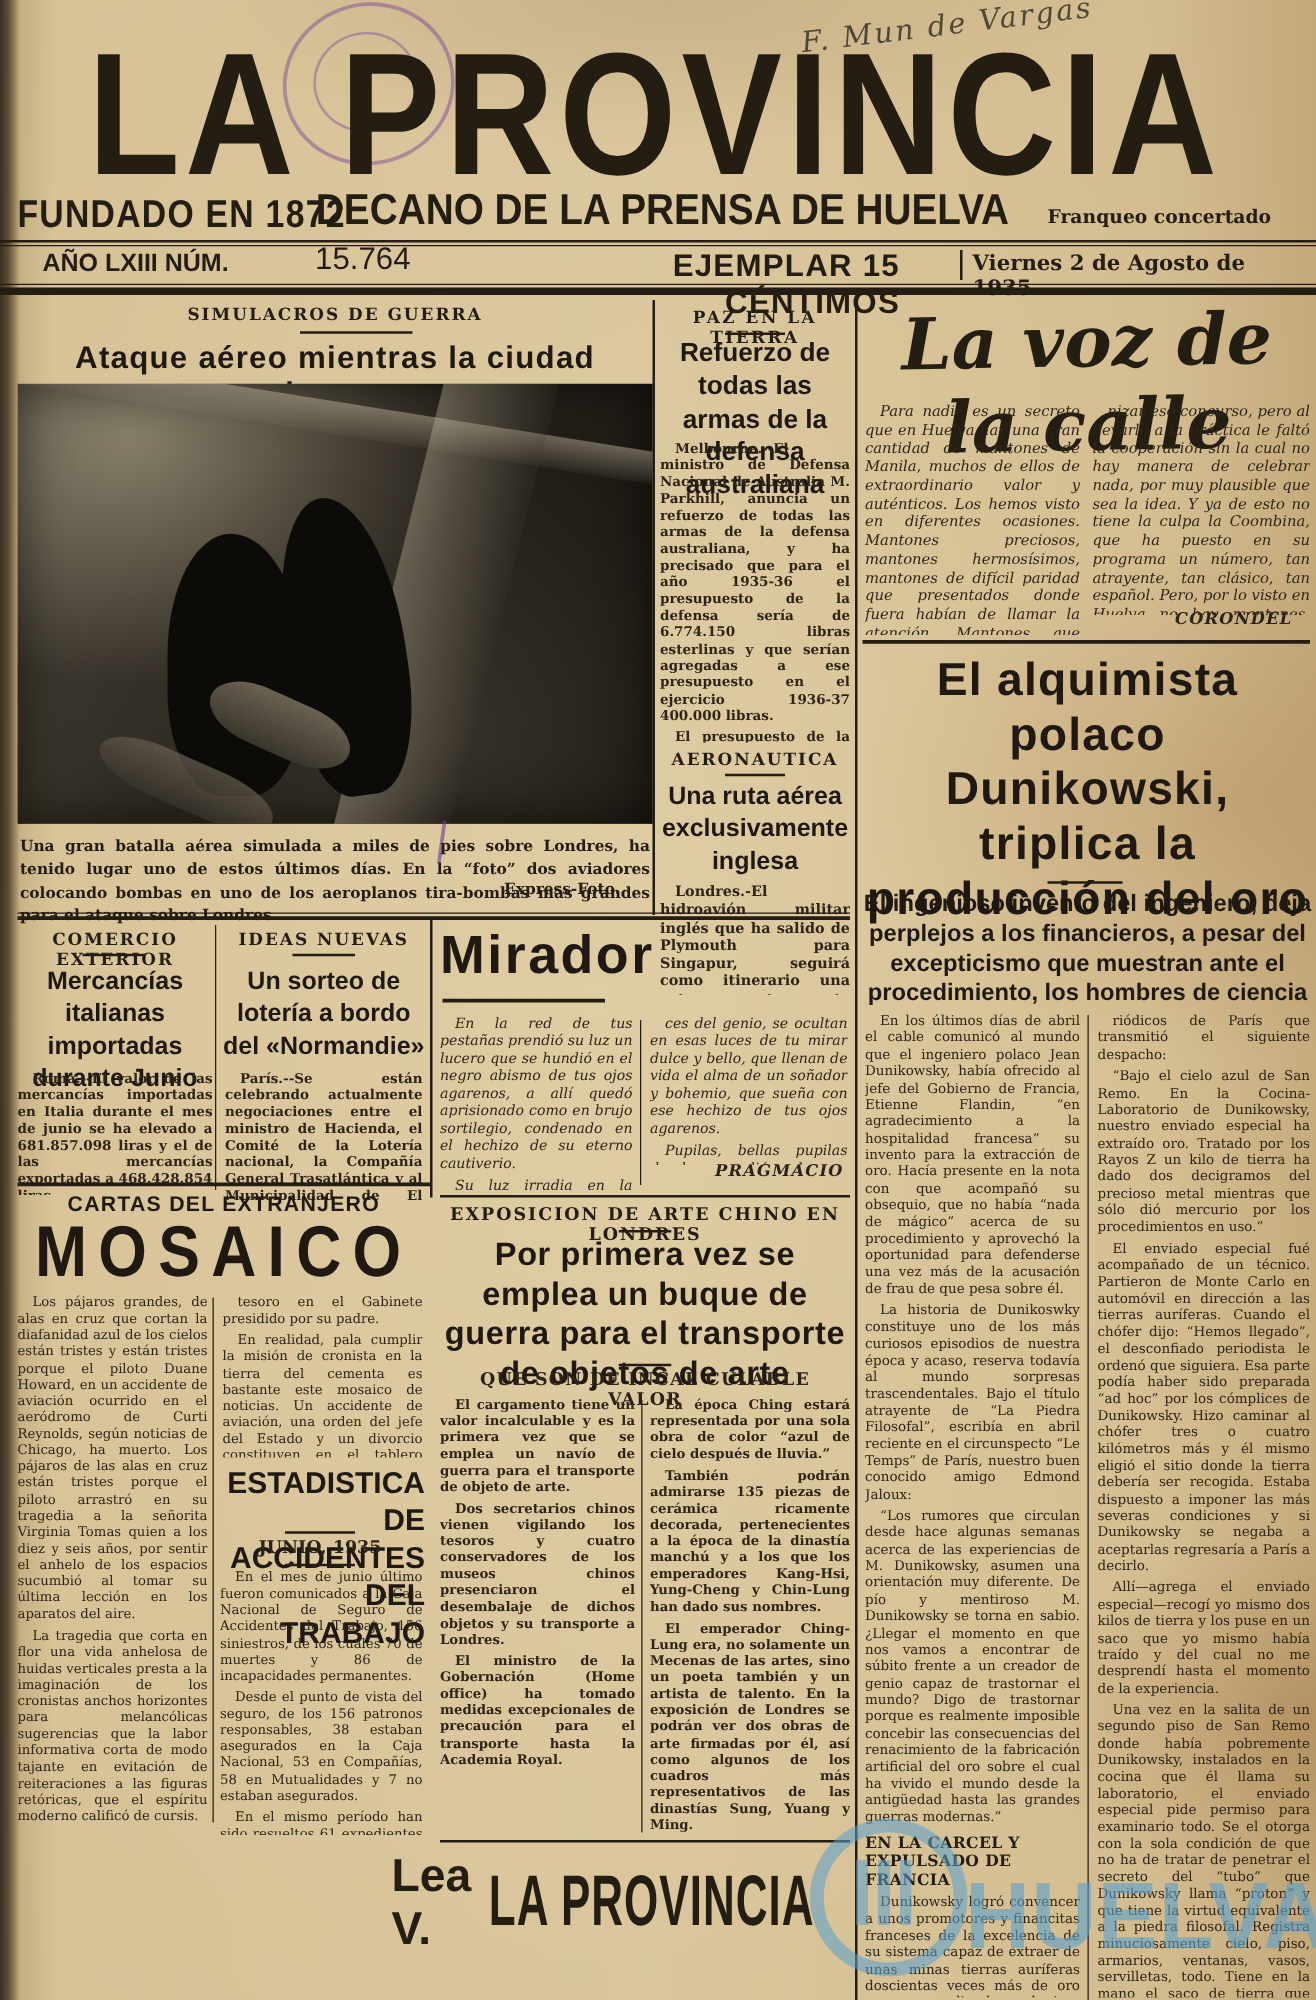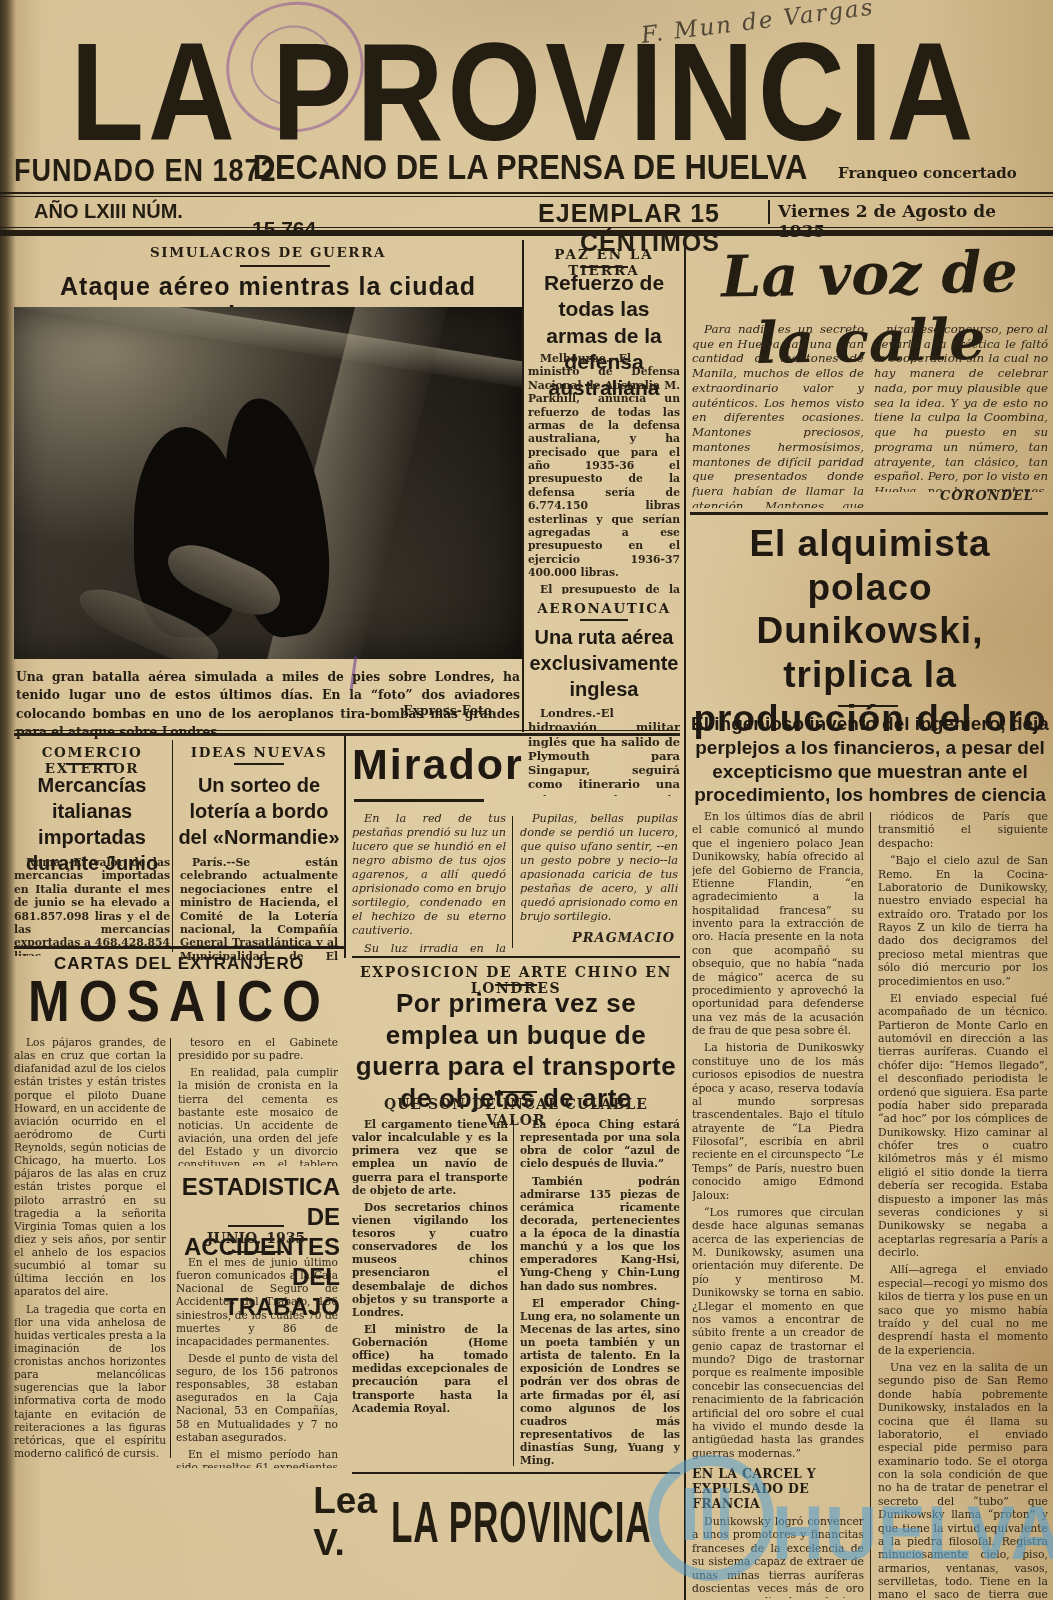--- a/index.html
+++ b/index.html
@@ -22,21 +22,21 @@
     border-radius:50%;opacity:.8;transform:rotate(-14deg);}
   .stamp-inner{position:absolute;left:22px;top:20px;width:80px;height:76px;border:2px solid rgba(120,60,150,.5);border-radius:50%;}
   .handwriting{position:absolute;left:640px;top:0px;width:360px;font-style:italic;font-size:23px;
     color:#3a3328;transform:rotate(-7deg);letter-spacing:2px;opacity:.85;}
   .founded{position:absolute;left:14px;top:156px;font-family:"Liberation Sans",sans-serif;font-weight:800;
     font-size:27px;letter-spacing:1px;transform:scaleY(1.15);color:#241d12;}
   .decano{position:absolute;left:250px;top:150px;width:560px;text-align:center;font-family:"Liberation Sans",sans-serif;
     font-weight:700;font-size:31px;transform:scaleY(1.12);color:#241d12;}
   .franqueo{position:absolute;left:838px;top:164px;font-weight:bold;font-size:15px;color:#241d12;}
   .anio{position:absolute;left:34px;top:200px;font-family:"Liberation Sans",sans-serif;font-weight:800;font-size:20px;color:#241d12;}
-  .num{position:absolute;left:252px;top:217px;font-family:"Liberation Sans",sans-serif;font-weight:700;font-size:21px;color:#241d12;}
+  .num{position:absolute;left:252px;top:193px;font-family:"Liberation Sans",sans-serif;font-weight:400;font-size:25px;color:#241d12;}
   .ejemplar{position:absolute;left:400px;top:199px;width:320px;text-align:right;font-family:"Liberation Sans",sans-serif;
     font-weight:800;font-size:25px;letter-spacing:1px;color:#241d12;}
   .fecha{position:absolute;left:778px;top:201px;width:268px;font-weight:bold;font-size:17px;color:#241d12;}
   
   .kicker{font-weight:bold;font-size:13.5px;letter-spacing:1.6px;text-align:center;color:#241d12;}
   .krule{height:2px;background:#241d12;margin:3px auto 0;}
   .h-sans{font-family:"Liberation Sans",sans-serif;font-weight:700;text-align:center;color:#1f1911;}
   .body-text{font-size:10.8px;line-height:1.24;text-align:justify;color:#2e2517;}
   .body-text p{margin:0 0 4px;text-indent:12px;}
   .bold-body .para{font-weight:bold;}
@@ -208,20 +208,21 @@
 
   <div>
     <div class="abs h-sans" style="left:352px;top:740px;width:220px;font-size:43px;text-align:left;letter-spacing:2px">Mirador</div>
     <div class="krule abs" style="left:354px;top:796px;width:130px;height:3px"></div>
     <div class="abs body-text ital clip" style="left:352px;top:812px;width:154px;height:140px;font-size:11.3px">
         <p class="para">En la red de tus pestañas prendió su luz un lucero que se hundió en el negro abismo de tus ojos agarenos, a allí quedó aprisionado como en brujo sortilegio, condenado en el hechizo de su eterno cautiverio.</p>
         <p class="para">Su luz irradia en la noche de tu mirar dulce y bello como una joya perdida por el humillado suelo, y en su fulgor errabundo hay promesas en destellos, con los encantos azules de tus años tempraneros.</p>
       </div>
     <div class="rule" style="left:512px;top:816px;width:1px;height:132px"></div>
     <div class="abs body-text ital clip" style="left:520px;top:812px;width:158px;height:120px;font-size:11.3px">
+        <p class="para">ces del genio, se ocultan en esas luces de tu mirar dulce y bello, que llenan de vida el alma de un soñador y bohemio, que sueña con ese hechizo de tus ojos agarenos.</p>
         <p class="para">Pupilas, bellas pupilas donde se perdió un lucero, que quiso ufano sentir, --en un gesto pobre y necio--la apasionada caricia de tus pestañas de acero, y allí quedó aprisionado como en brujo sortilegio.</p>
       </div>
     <div class="abs byline" style="left:520px;top:930px;width:155px">PRAGMACIO</div>
   </div>
 
   <div class="rule" style="left:14px;top:946px;width:330px;height:3px"></div>
   <div class="rule" style="left:352px;top:956px;width:328px;height:2px"></div>
 
   <div>
     <div class="abs h-sans" style="left:14px;top:954px;width:330px;font-size:17px;letter-spacing:1px">CARTAS DEL EXTRANJERO</div>

